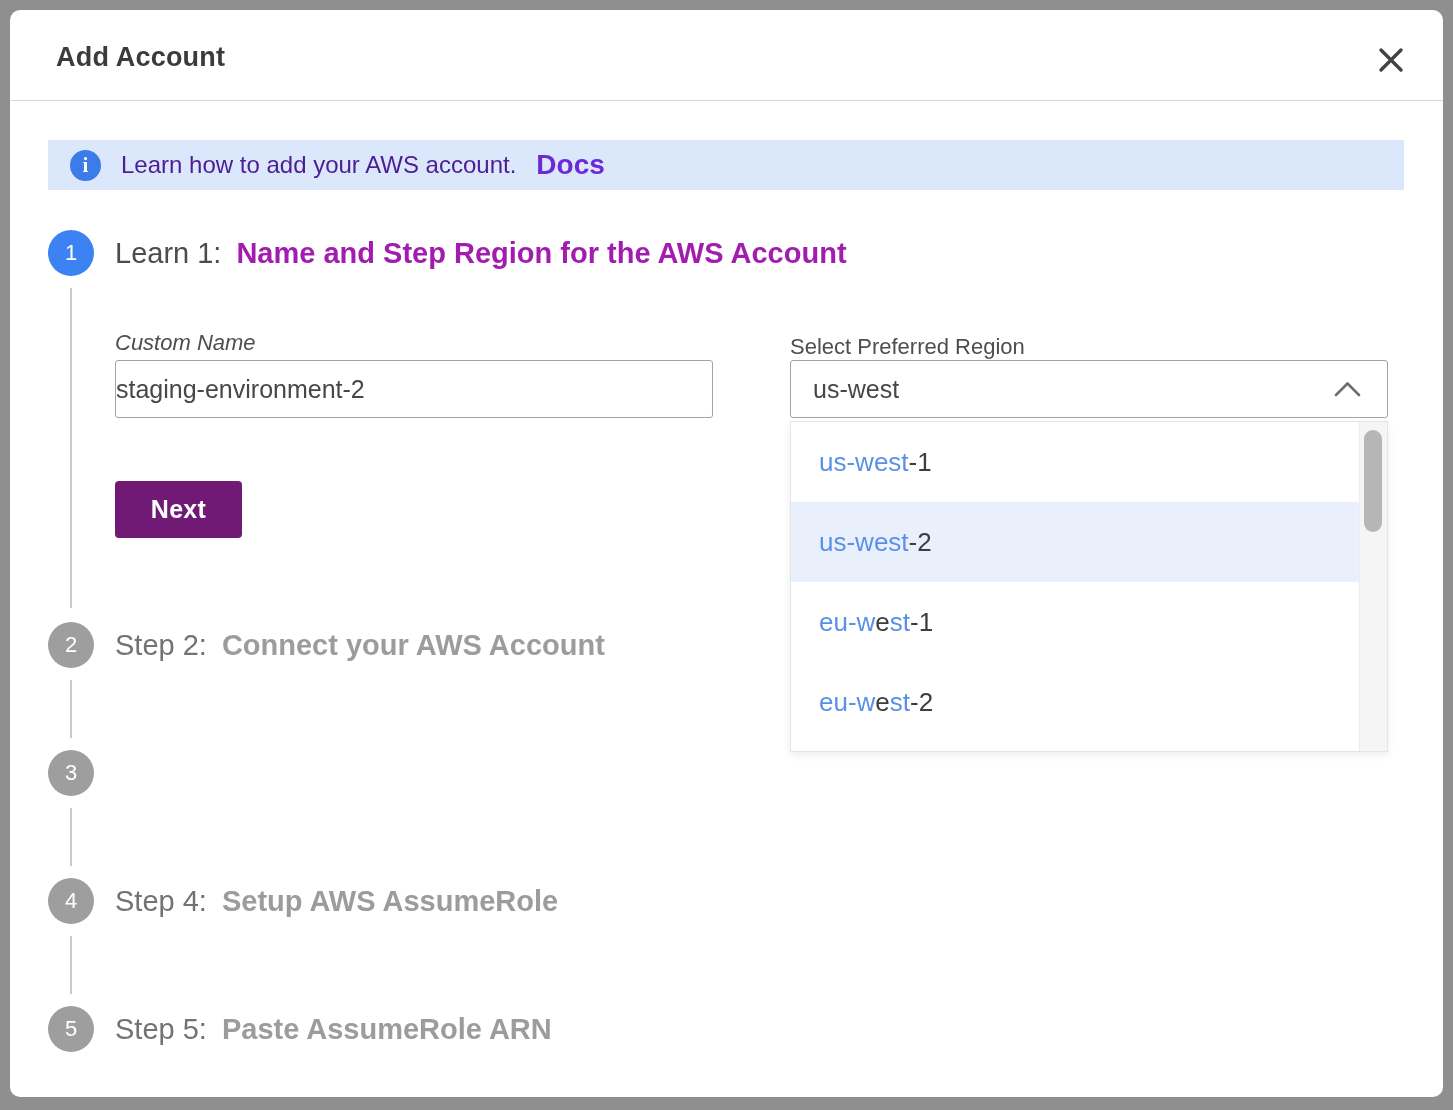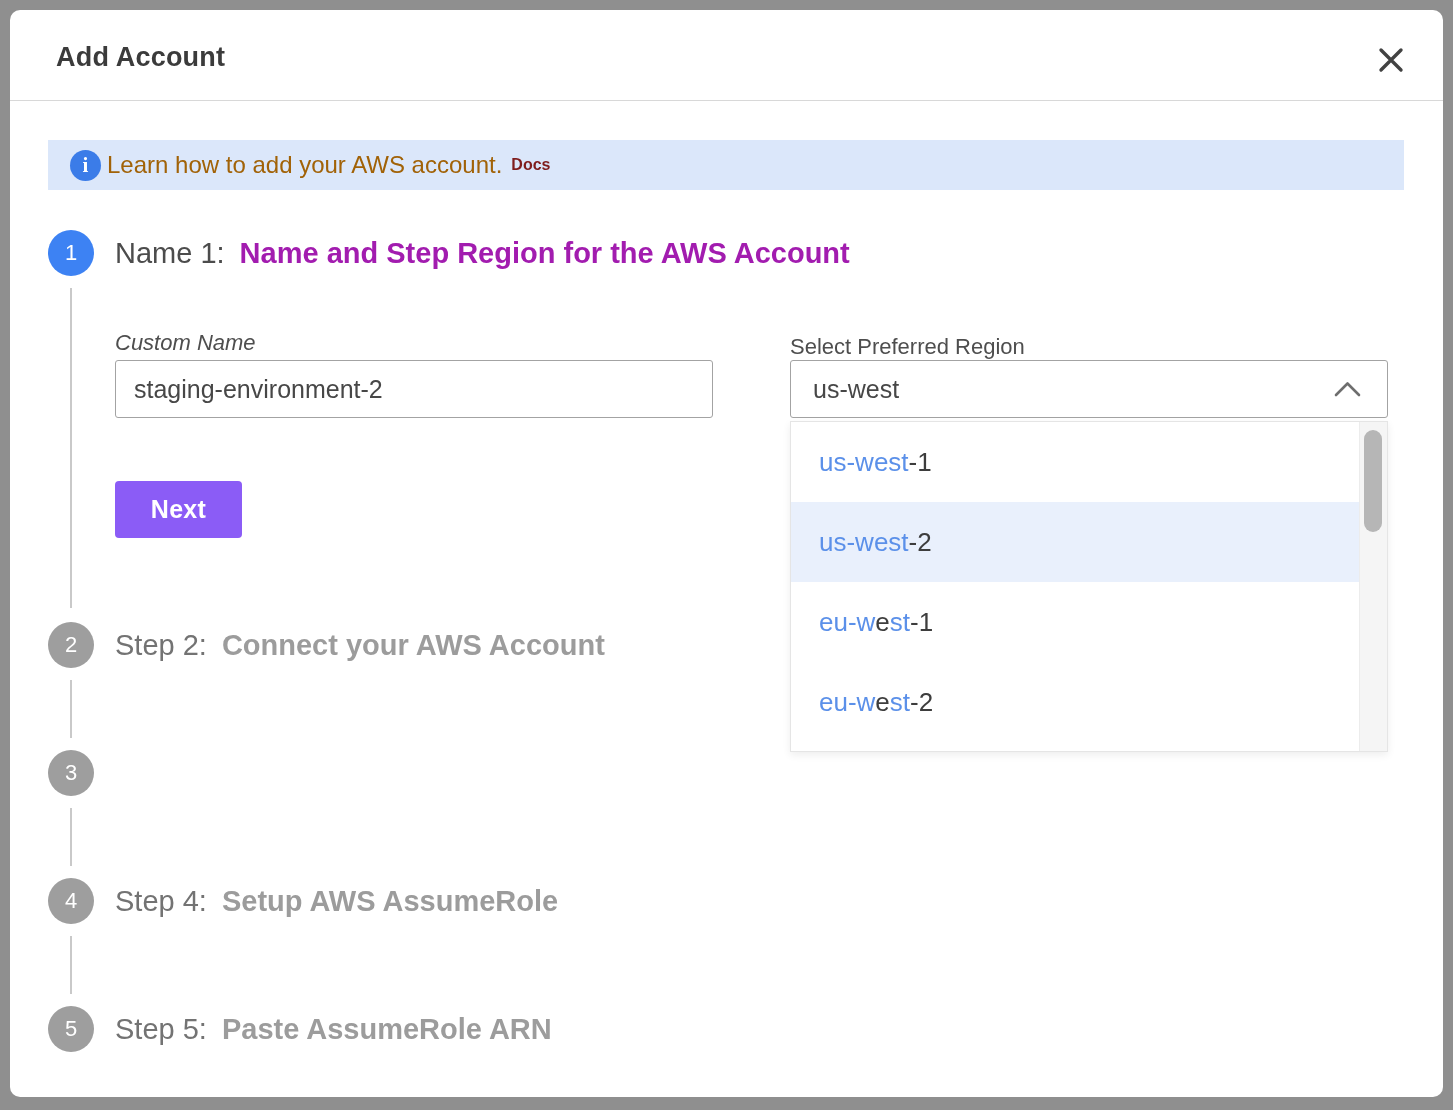--- a/index.html
+++ b/index.html
@@ -43,22 +43,22 @@
   }
   .info-icon {
     width: 31px; height: 31px; border-radius: 50%;
     background: #3b7ce8; color: #ffffff;
     margin-left: 22px;
     display: flex; align-items: center; justify-content: center;
     font-size: 21px; font-weight: 700;
     font-family: "Liberation Serif", serif;
     flex: 0 0 auto;
   }
-  .banner-text { margin-left: 6px; font-size: 24px; color: #a16207; }
-  .banner-link { margin-left: 9px; font-size: 16px; color: #7f1d1d; font-weight: 700; cursor: pointer; }
+  .banner-text { margin-left: 20px; font-size: 24px; color: #4c1d95; }
+  .banner-link { margin-left: 20px; font-size: 28px; color: #6d28d9; font-weight: 700; cursor: pointer; }
   
   .step-header { position: absolute; left: 38px; display: flex; align-items: center; }
   .step-badge {
     width: 46px; height: 46px; border-radius: 50%;
     display: flex; align-items: center; justify-content: center;
     color: #ffffff; font-size: 22px; flex: 0 0 auto;
   }
   .step-header.active .step-badge { background: #3d82f3; }
   .step-header.inactive .step-badge { background: #9e9e9e; }
   .step-text { margin-left: 21px; font-size: 29px; white-space: pre; }
@@ -71,36 +71,36 @@
   .connector { position: absolute; left: 60px; width: 2px; background: #c9c9c9; }
   
   .field-label { position: absolute; font-size: 22px; color: #4e4e4e; }
   .text-input {
     position: absolute; left: 105px; top: 350px;
     width: 598px; height: 58px;
     border: 1px solid #a3a3a3; border-radius: 3px;
     background: #ffffff;
     font-family: "Liberation Sans", sans-serif;
     font-size: 25px; color: #474747;
-    padding-left: 18px; outline: none;
+    outline: none;
   }
   .select-box {
     position: absolute; left: 780px; top: 350px;
     width: 598px; height: 58px;
     border: 1px solid #a3a3a3; border-radius: 3px;
     background: #ffffff;
     display: flex; align-items: center;
     cursor: pointer;
   }
   .select-value { margin-left: 22px; font-size: 25px; color: #474747; flex: 1; }
   .chevron-up { margin-right: 26px; display: flex; align-items: center; }
   .next-btn {
     position: absolute; left: 105px; top: 471px;
     width: 127px; height: 57px;
-    background: #8b5cf6; border: none; border-radius: 4px;
+    background: #701a75; border: none; border-radius: 4px;
     color: #ffffff; font-size: 25px; font-weight: 700;
     font-family: "Liberation Sans", sans-serif;
     letter-spacing: 0.3px;
   }
   
   .dropdown {
     position: absolute; left: 780px; top: 411px;
     width: 598px; height: 331px;
     background: #ffffff;
     border: 1px solid #e5e5e5;
@@ -143,21 +143,21 @@
   <div class="divider"></div>
 
   <div class="banner">
     <div class="info-icon">i</div>
     <div class="banner-text">Learn how to add your AWS account.</div>
     <div class="banner-link">Docs</div>
   </div>
 
   <div class="step-header active" style="top:220px;">
     <div class="step-badge">1</div>
-    <div class="step-text"><span class="step-prefix">Name 1:</span><span class="step-title">Name and Step Region for the AWS Account</span></div>
+    <div class="step-text"><span class="step-prefix">Learn 1:</span><span class="step-title">Name and Step Region for the AWS Account</span></div>
   </div>
   <div class="connector" style="top:278px;height:320px;"></div>
 
   <div class="field-label" style="left:105px;top:320px;font-style:italic;">Custom Name</div>
   <input class="text-input" type="text" value="staging-environment-2" style="">
 
   <div class="field-label" style="left:780px;top:324px;">Select Preferred Region</div>
   <div class="select-box">
     <div class="select-value">us-west</div>
     <div class="chevron-up">

